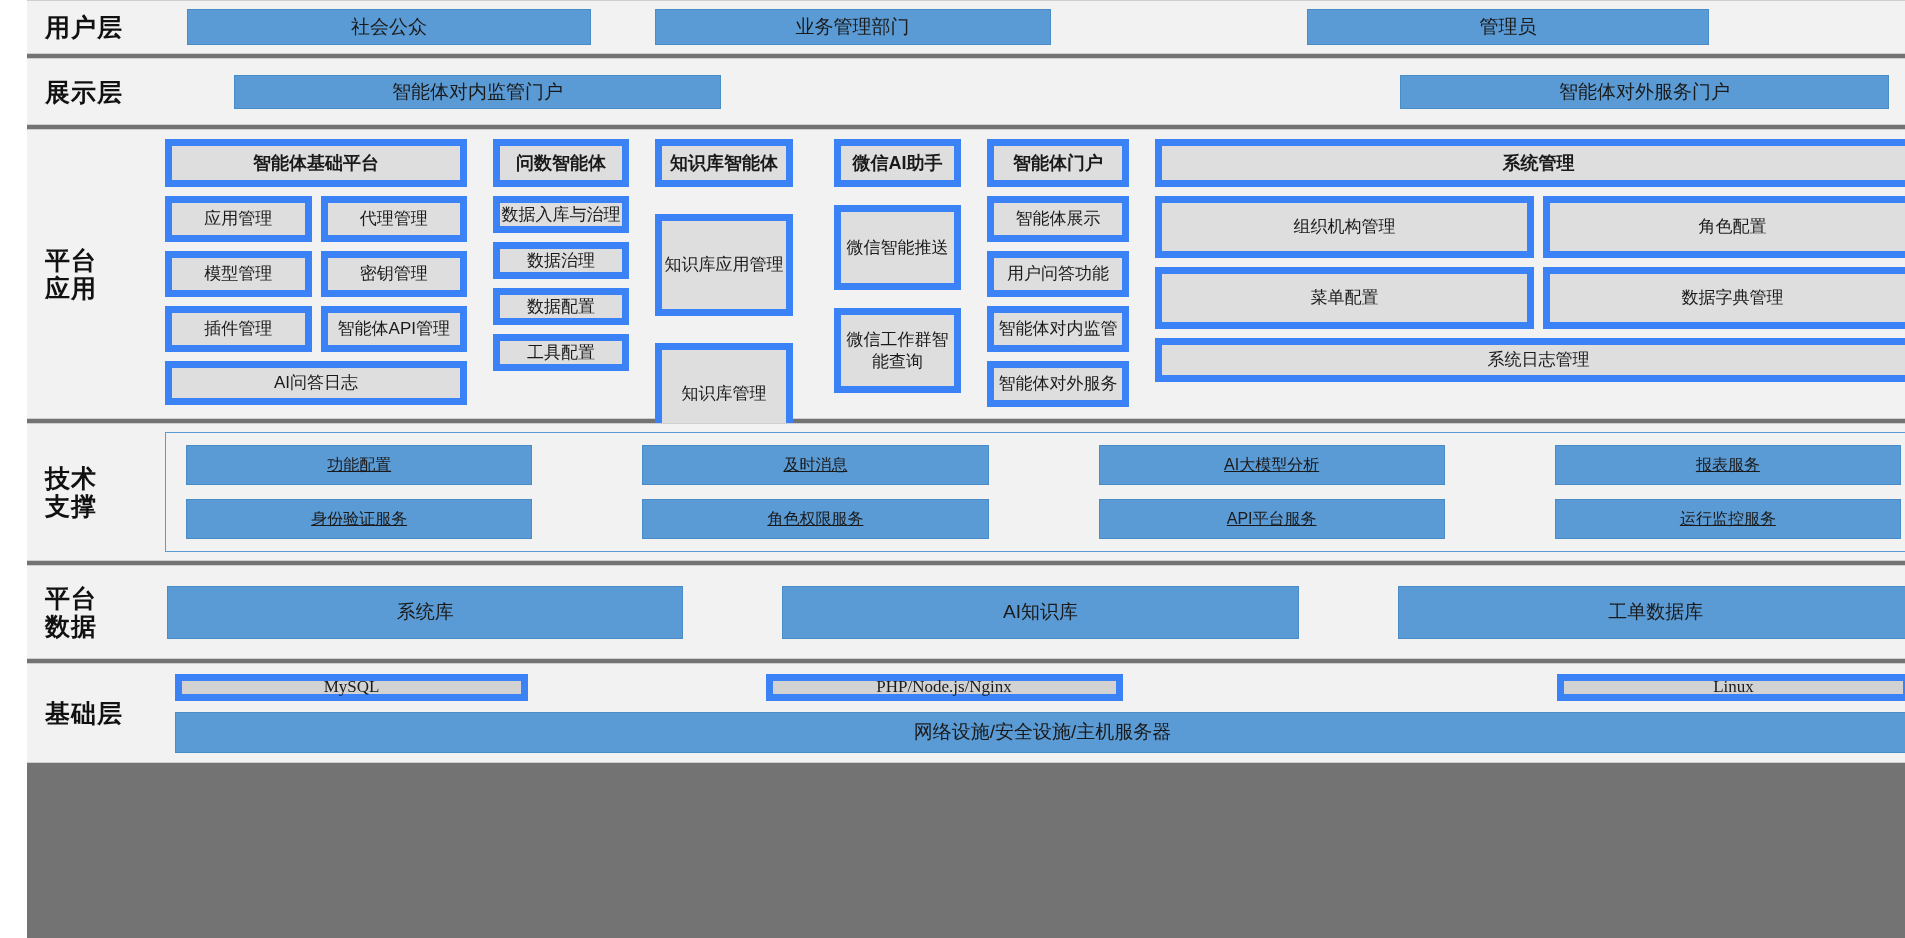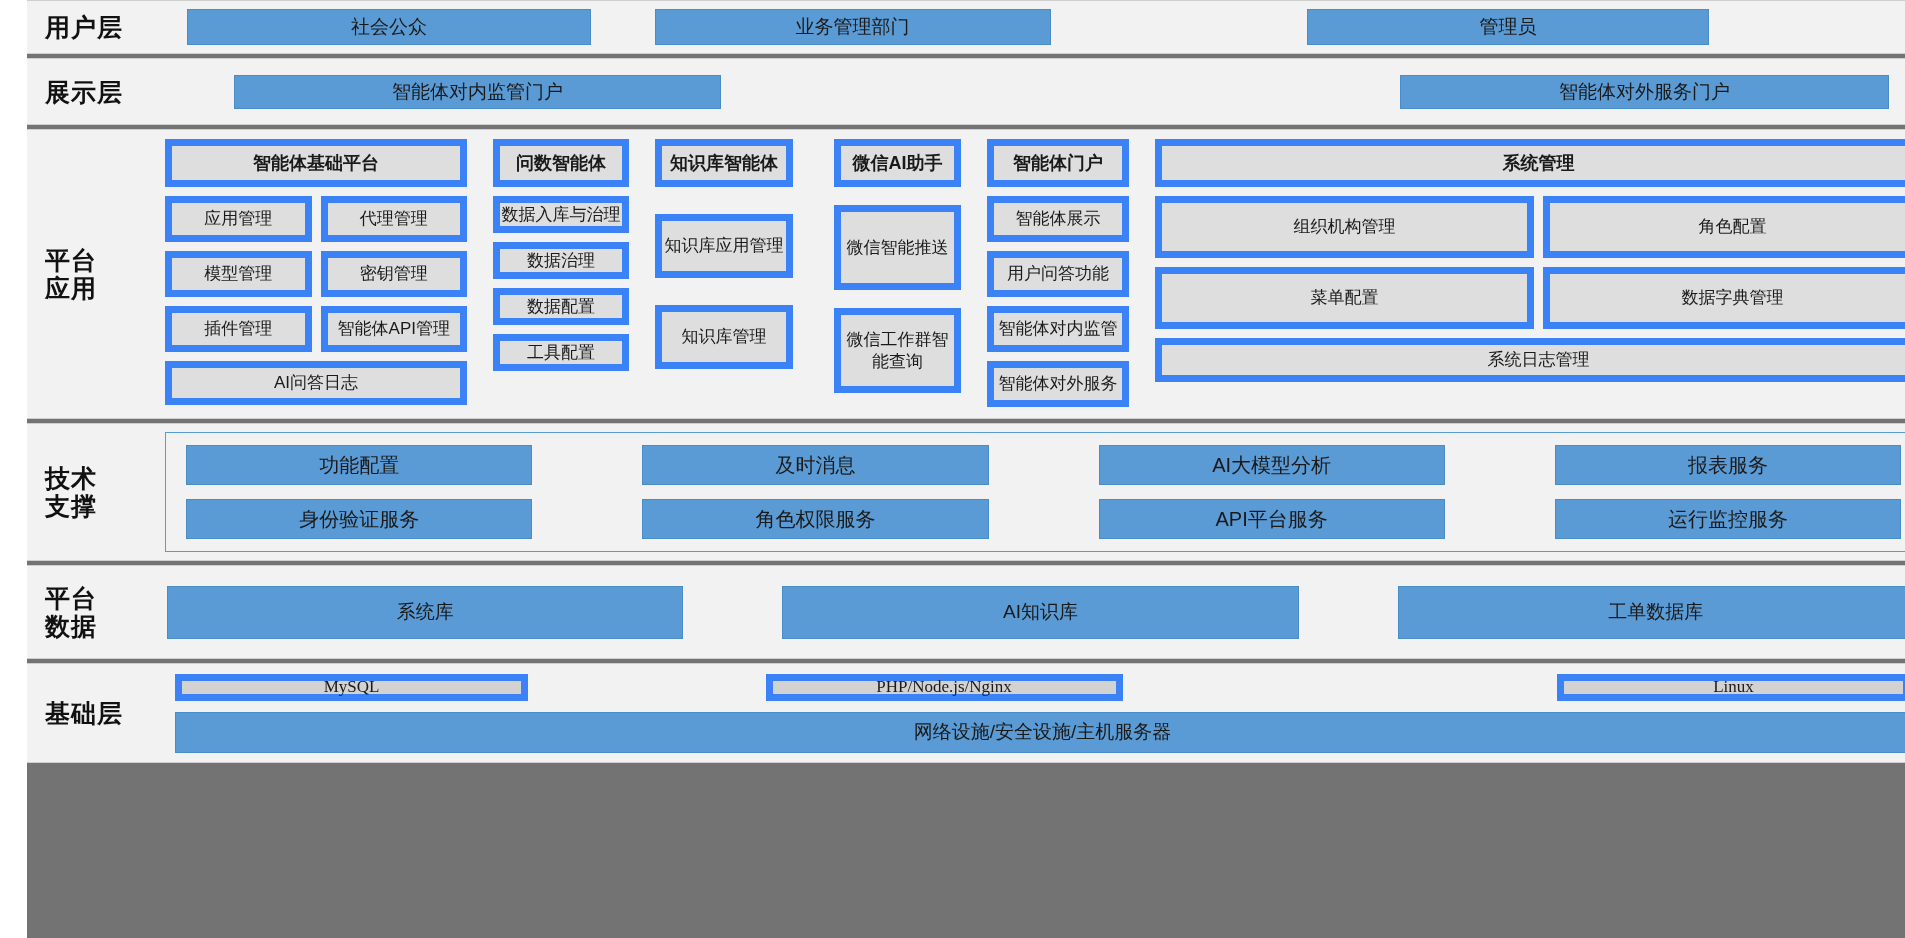--- a/index.html
+++ b/index.html
@@ -108,21 +108,21 @@
   .plat-col .header { height: 48px; }
   .plat-row2 { display: flex; gap: 9px; }
   .plat-row2 > .grey-box { flex: 1; text-align: center; }
 
   .col-base    { flex: 0 0 302px; }
   .col-base .cell { height: 46px; }
   .col-base .wide { height: 44px; }
   .col-shu     { flex: 0 0 136px; }
   .col-shu .cell { height: 37px; }
   .col-kb      { flex: 0 0 138px; }
-  .col-kb .cell-tall { height: 64px; }
+  .col-kb .cell-tall { height: 102px; }
   .col-kb .gap { height: 9px; }
   .col-wx      { flex: 0 0 142px; padding-left: 15px; }
   .col-wx .cell-tall { height: 85px; }
   .col-portal  { flex: 0 0 142px; }
   .col-portal .cell { height: 46px; }
   .col-sys     { flex: 1; }
   .col-sys .cell { height: 62px; }
   .col-sys .wide { height: 44px; }
 
   
@@ -131,21 +131,21 @@
   .tech-frame {
     border: 1px solid #5b9bd5;
     background: #f2f2f2;
     width: 100%;
     padding: 12px 20px;
     display: flex;
     flex-direction: column;
     gap: 14px;
   }
   .tech-grid { display: flex; gap: 110px; }
-  .tech-grid .blue-box { flex: 1; height: 40px; font-size: 20px; }
+  .tech-grid .blue-box { flex: 1; height: 40px; font-size: 16px; text-decoration: underline; }
 
   
   .layer-data { height: 94px; }
   .layer-data .layer-body { gap: 99px; padding: 0 18px 0 10px; }
   .layer-data .blue-box { flex: 1; height: 53px; font-size: 19px; }
 
   
   .layer-infra { height: 100px; border-bottom: 1px solid #cfcfcf; }
   .layer-infra .layer-body {
     flex-direction: column;

